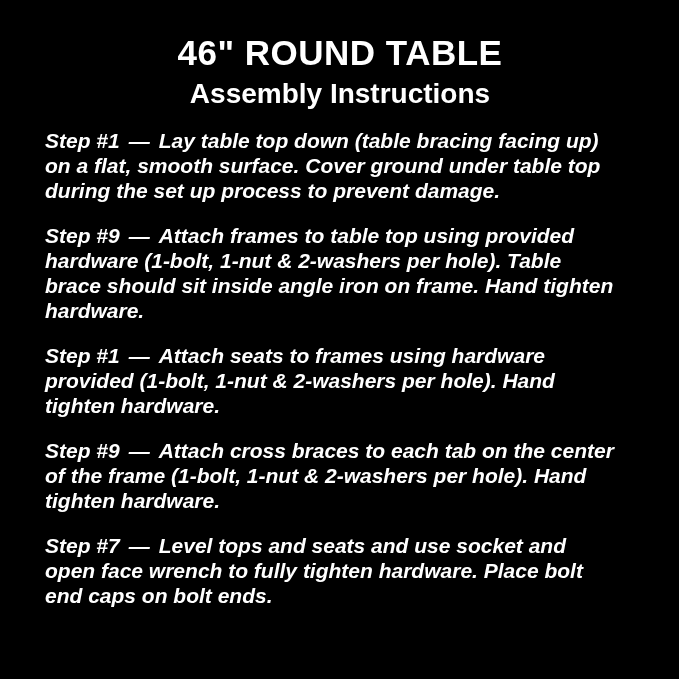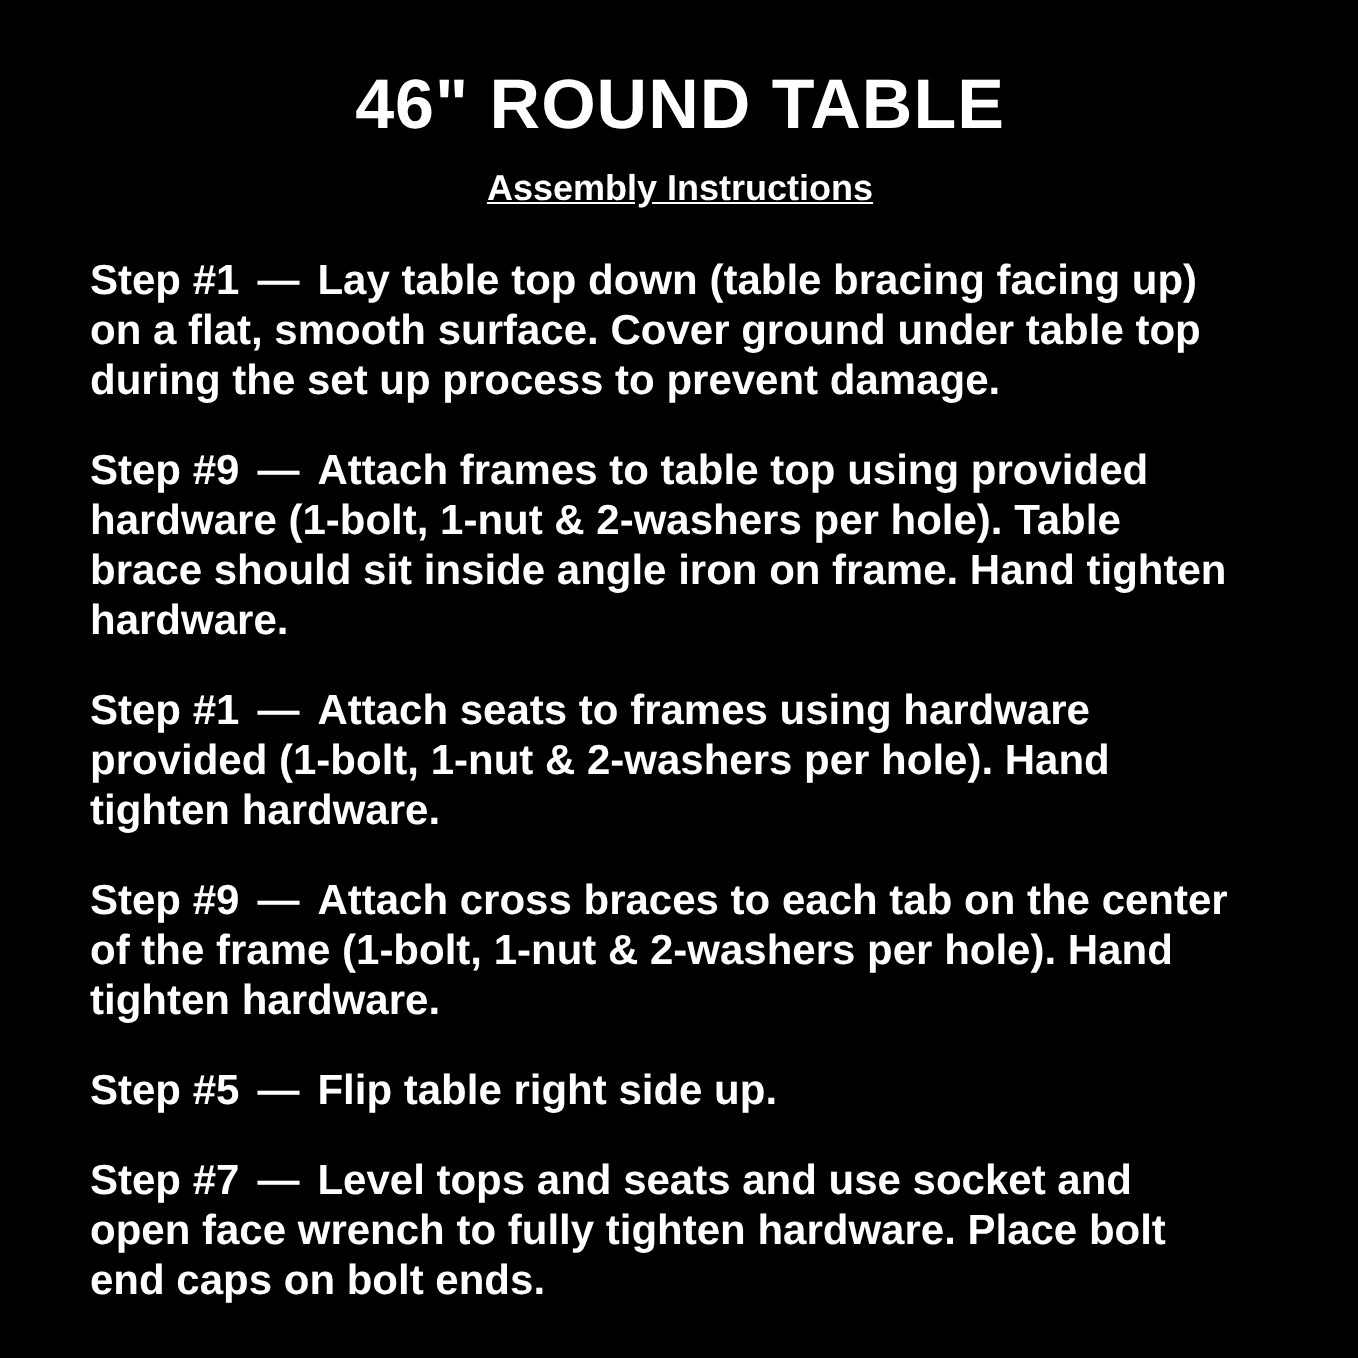--- a/index.html
+++ b/index.html
@@ -22,27 +22,27 @@
   }
   .header {
     text-align: center;
   }
   .title {
     font-size: 35px;
     line-height: 38px;
     letter-spacing: 0.5px;
   }
   .subtitle {
-    font-size: 18px;
+    font-size: 28px;
     line-height: 30px;
     margin-top: 7px;
-    text-decoration: underline;
   }
   .steps {
     margin-top: 19px;
+    font-style: italic;
   }
   .step {
     font-size: 21px;
     line-height: 25px;
     margin-bottom: 20px;
   }
   .step-text {
     white-space: pre-line;
   }
   .sep {
@@ -70,19 +70,18 @@
 hardware.</span></p>
 
     <p class="step"><span>Step #1</span><span class="sep">—</span><span class="step-text">Attach seats to frames using hardware
 provided (1-bolt, 1-nut &amp; 2-washers per hole). Hand
 tighten hardware.</span></p>
 
     <p class="step"><span>Step #9</span><span class="sep">—</span><span class="step-text">Attach cross braces to each tab on the center
 of the frame (1-bolt, 1-nut &amp; 2-washers per hole). Hand
 tighten hardware.</span></p>
 
-    <p class="step"><span>Step #5</span><span class="sep">—</span><span class="step-text">Flip table right side up.</span></p>
 
     <p class="step"><span>Step #7</span><span class="sep">—</span><span class="step-text">Level tops and seats and use socket and
 open face wrench to fully tighten hardware. Place bolt
 end caps on bolt ends.</span></p>
   </div>
 </div>
 
 </body></html>

